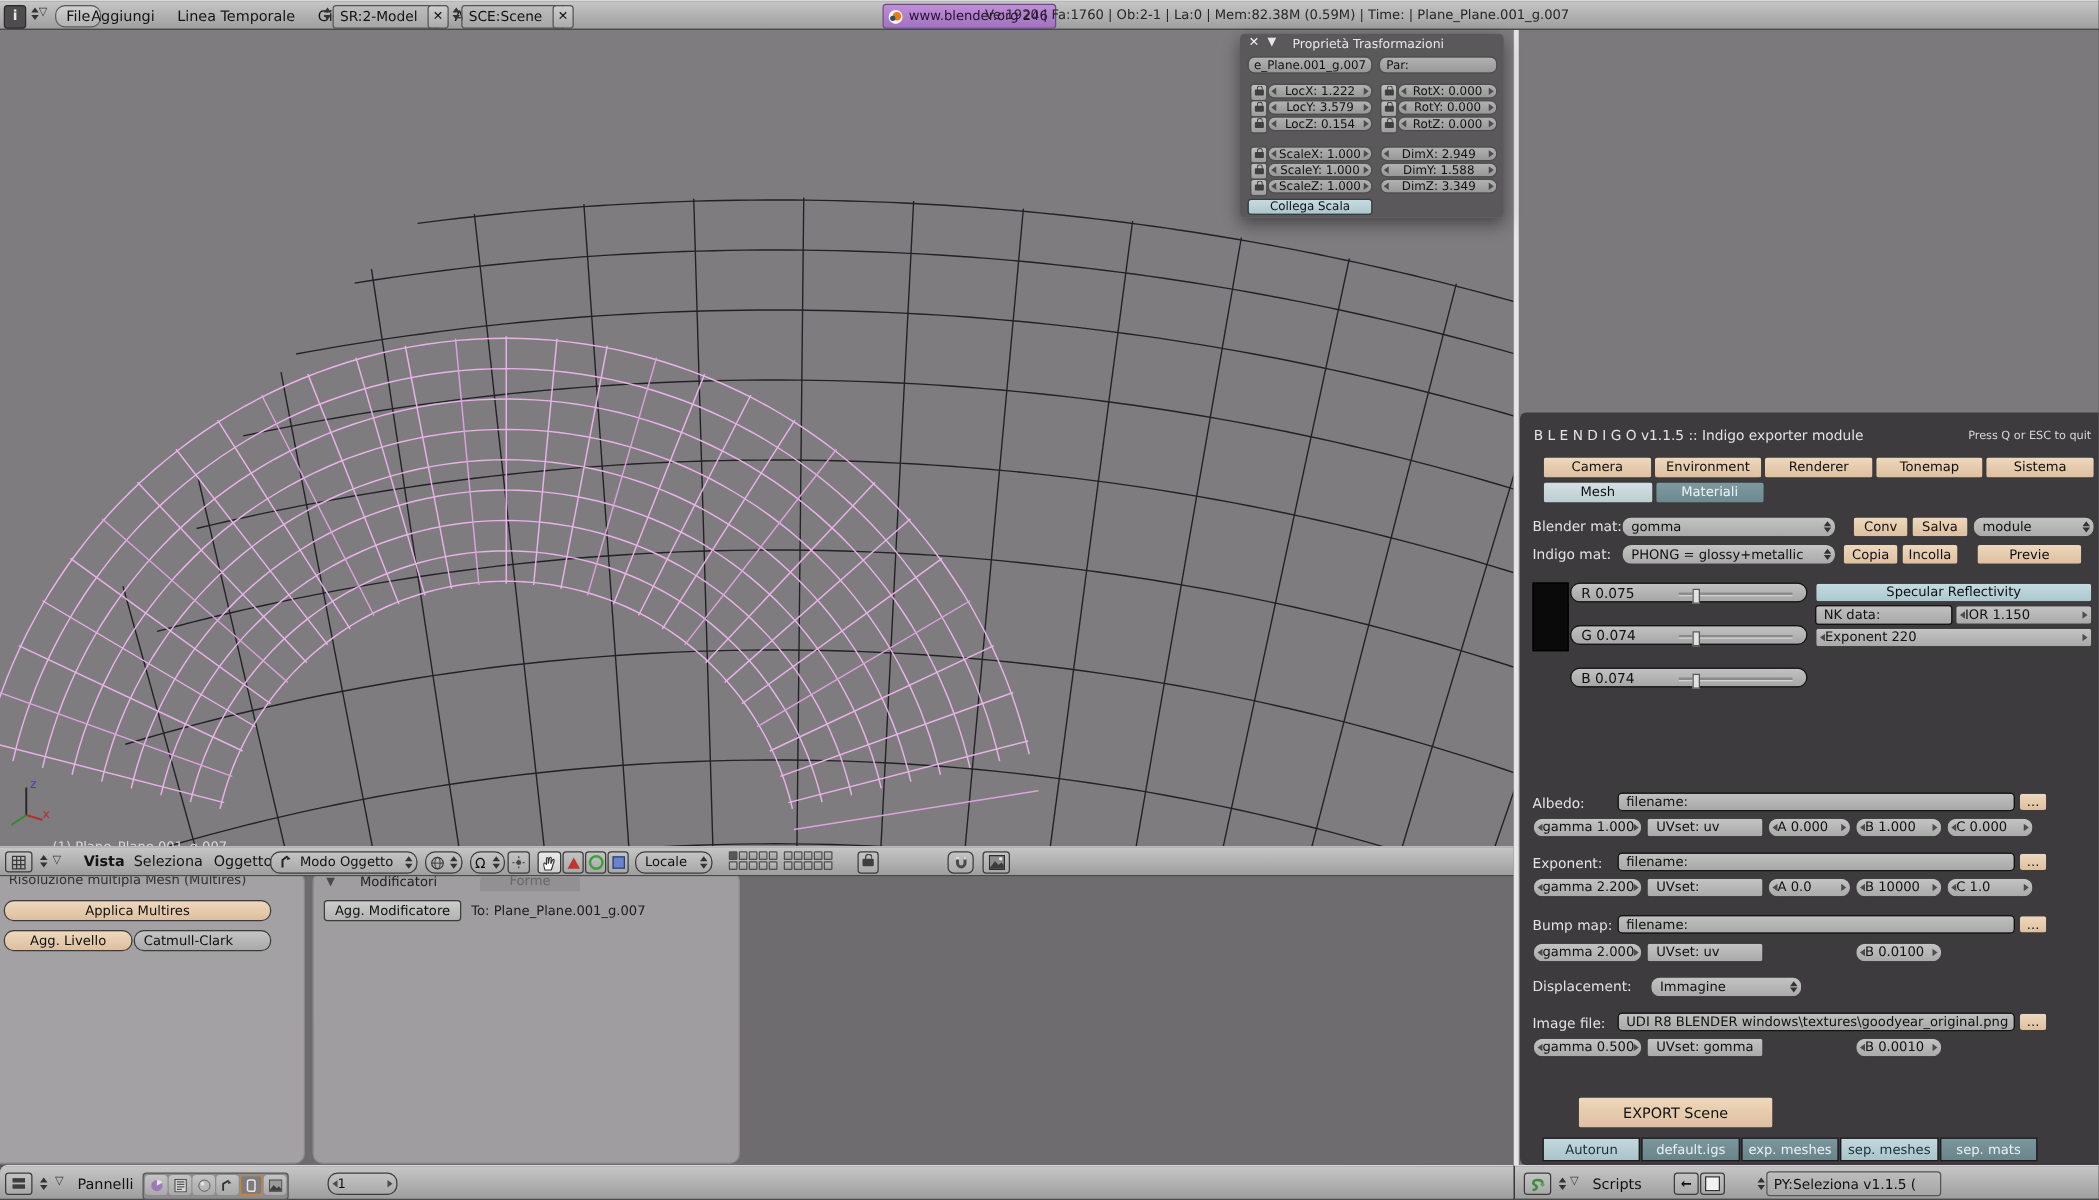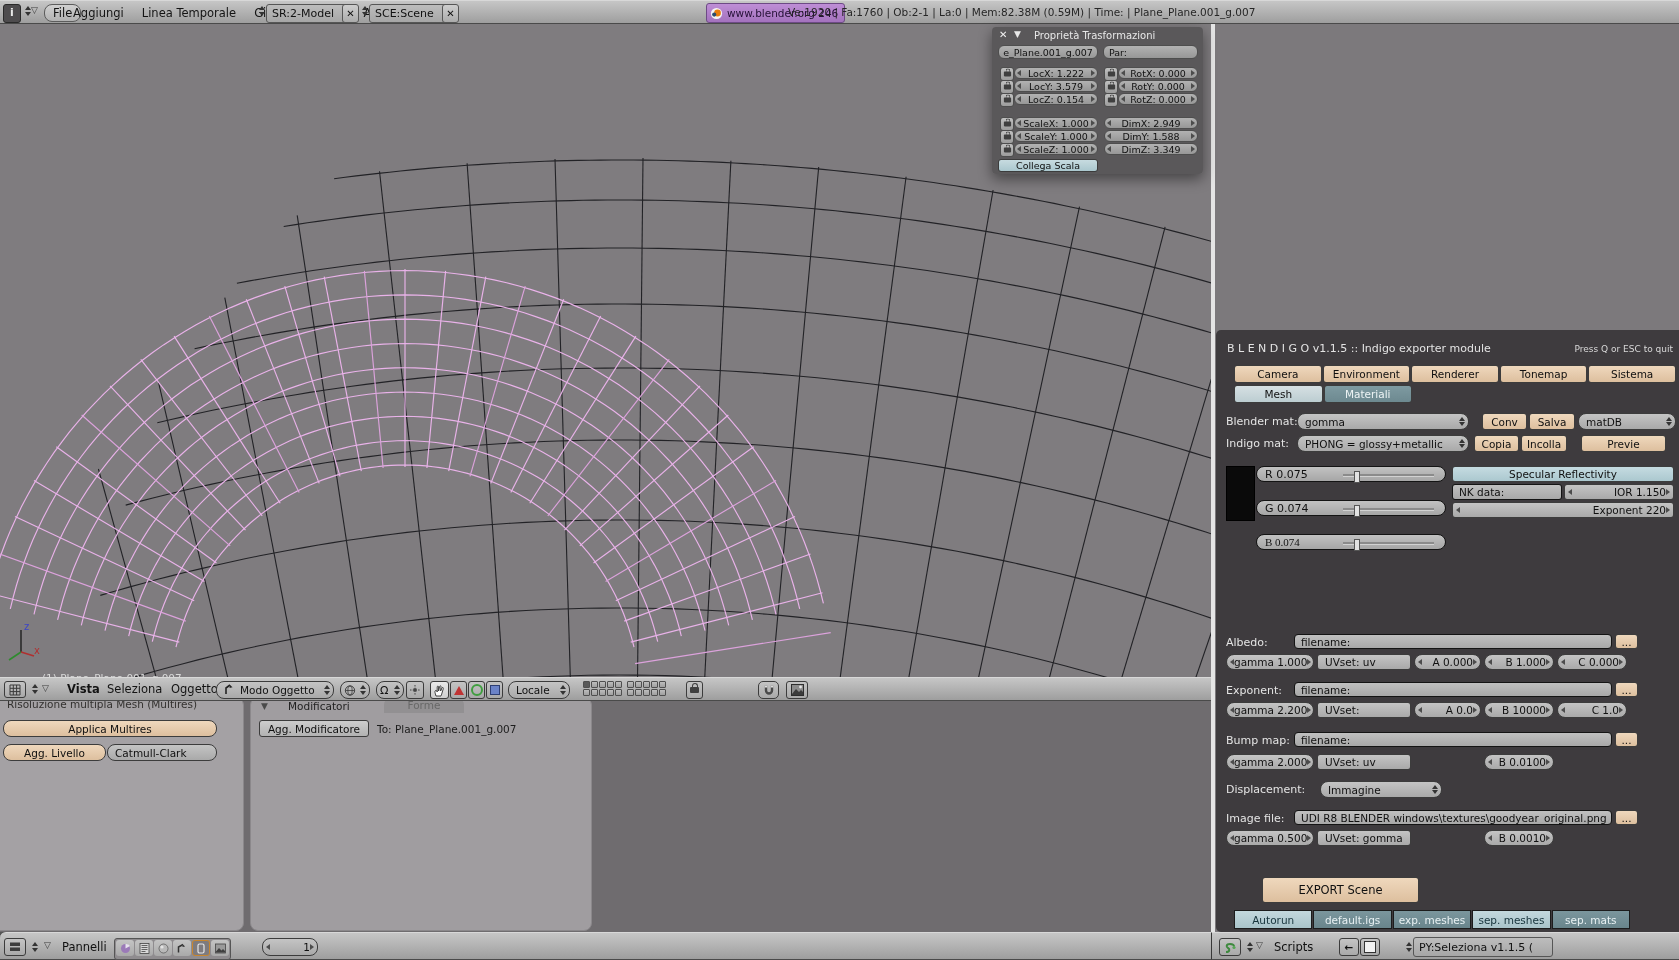--- a/index.html
+++ b/index.html
@@ -14,21 +14,21 @@
   
   .btn,.drop,.num,.field{box-sizing:border-box;display:flex;align-items:center;justify-content:center;
        background:linear-gradient(#c4c4c4,#a9a9a9);border:1px solid #3c3c3c;border-radius:8px;
        font-size:10.5px;color:#101010;white-space:nowrap;overflow:hidden;}
   .tan{background:linear-gradient(#efd8bd,#ddbf9e);}
   .teal{background:linear-gradient(#7e9aa1,#6d8990);color:#eef4f5;}
   .lblue{background:linear-gradient(#c7dbe0,#aac7cе);background:linear-gradient(#c7dbe0,#aac7ce);}
   .sq{border-radius:3px;}
   .drop{justify-content:space-between;padding:0 3px 0 7px;}
   .num{justify-content:space-between;padding:0 3px;}
-  .num .mid{flex:1;text-align:right;}
+  .num .mid{flex:1;text-align:left;}
   .tri-l{width:0;height:0;border-top:3.5px solid transparent;border-bottom:3.5px solid transparent;border-right:4.5px solid #4c4c4c;}
   .tri-r{width:0;height:0;border-top:3.5px solid transparent;border-bottom:3.5px solid transparent;border-left:4.5px solid #4c4c4c;}
   .spin{display:inline-flex;flex-direction:column;align-items:center;gap:1.5px;margin-left:4px;}
   .spin i{display:block;width:0;height:0;border-left:3.5px solid transparent;border-right:3.5px solid transparent;}
   .spin .up{border-bottom:4px solid #333;}
   .spin .dn{border-top:4px solid #333;}
   .lockicon{position:relative;width:9px;height:6px;background:#3f3f3f;border-radius:1px;display:inline-block;}
   .lockicon::before{content:"";position:absolute;left:1.5px;top:-4px;width:4px;height:4px;
       border:1.5px solid #3f3f3f;border-bottom:none;border-radius:3px 3px 0 0;}
   
@@ -539,21 +539,21 @@
             <i class="dn"></i>
           </span>
       </div>
       <div class="abs btn tan sq" style="left:266px;top:83px;width:45px;height:17px;">
           <span>Conv</span>
         </div>
       <div class="abs btn tan sq" style="left:313px;top:83px;width:46px;height:17px;">
           <span>Salva</span>
         </div>
       <div class="abs drop" style="left:362px;top:83px;width:98px;height:17px;">
-        <span>matDB</span>
+        <span>module</span>
           <span class="spin">
             <i class="up"></i>
             <i class="dn"></i>
           </span>
       </div>
 
       <span class="abs dlabel" style="left:10px;top:107px;">Indigo mat:</span>
       <div class="abs drop" style="left:81px;top:105px;width:172px;height:17px;">
         <span>PHONG = glossy+metallic</span>
           <span class="spin">
@@ -577,21 +577,21 @@
           <div class="track">
             <div class="handle"></div>
           </div>
       </div>
       <div class="abs slider" style="left:40px;top:154px;width:190px;height:16px;">
         <span>G 0.074</span>
           <div class="track">
             <div class="handle"></div>
           </div>
       </div>
-      <div class="abs slider" style="left:40px;top:172px;width:190px;height:16px;font-family:Liberation Serif, serif;">
+      <div class="abs slider" style="left:40px;top:172px;width:190px;height:16px;">
         <span>B 0.074</span>
           <div class="track">
             <div class="handle"></div>
           </div>
       </div>
       <div class="abs btn sq" style="left:236px;top:136px;width:222px;height:16px;background:linear-gradient(#c5dbe1,#abc8cf);">
           <span>Specular Reflectivity</span>
         </div>
       <div class="abs dfield" style="left:236px;top:154px;width:110px;height:16px;border-radius:3px;">
           <span>NK data:</span>

